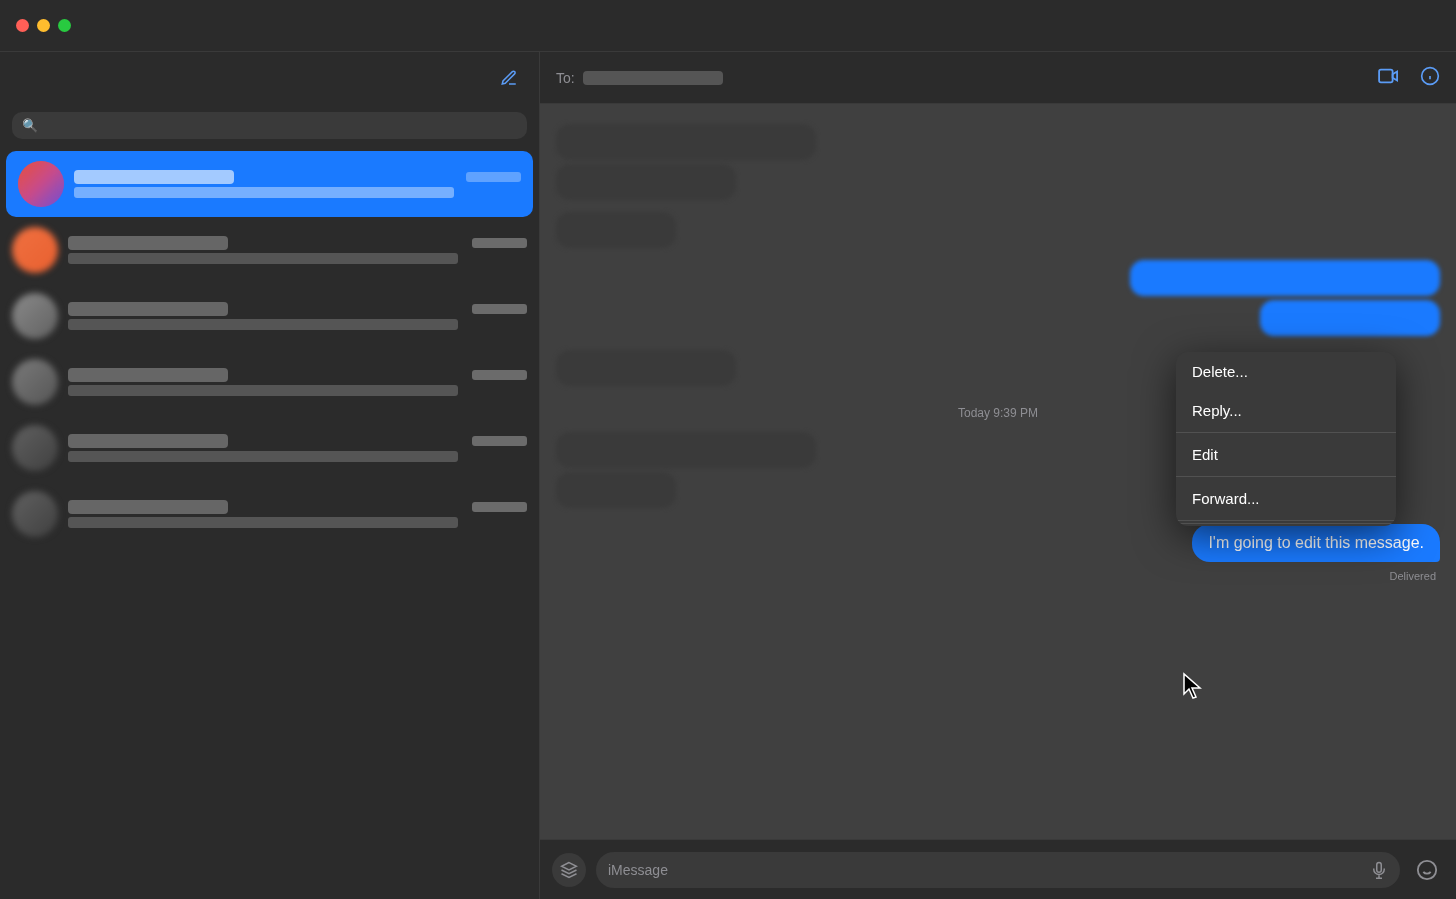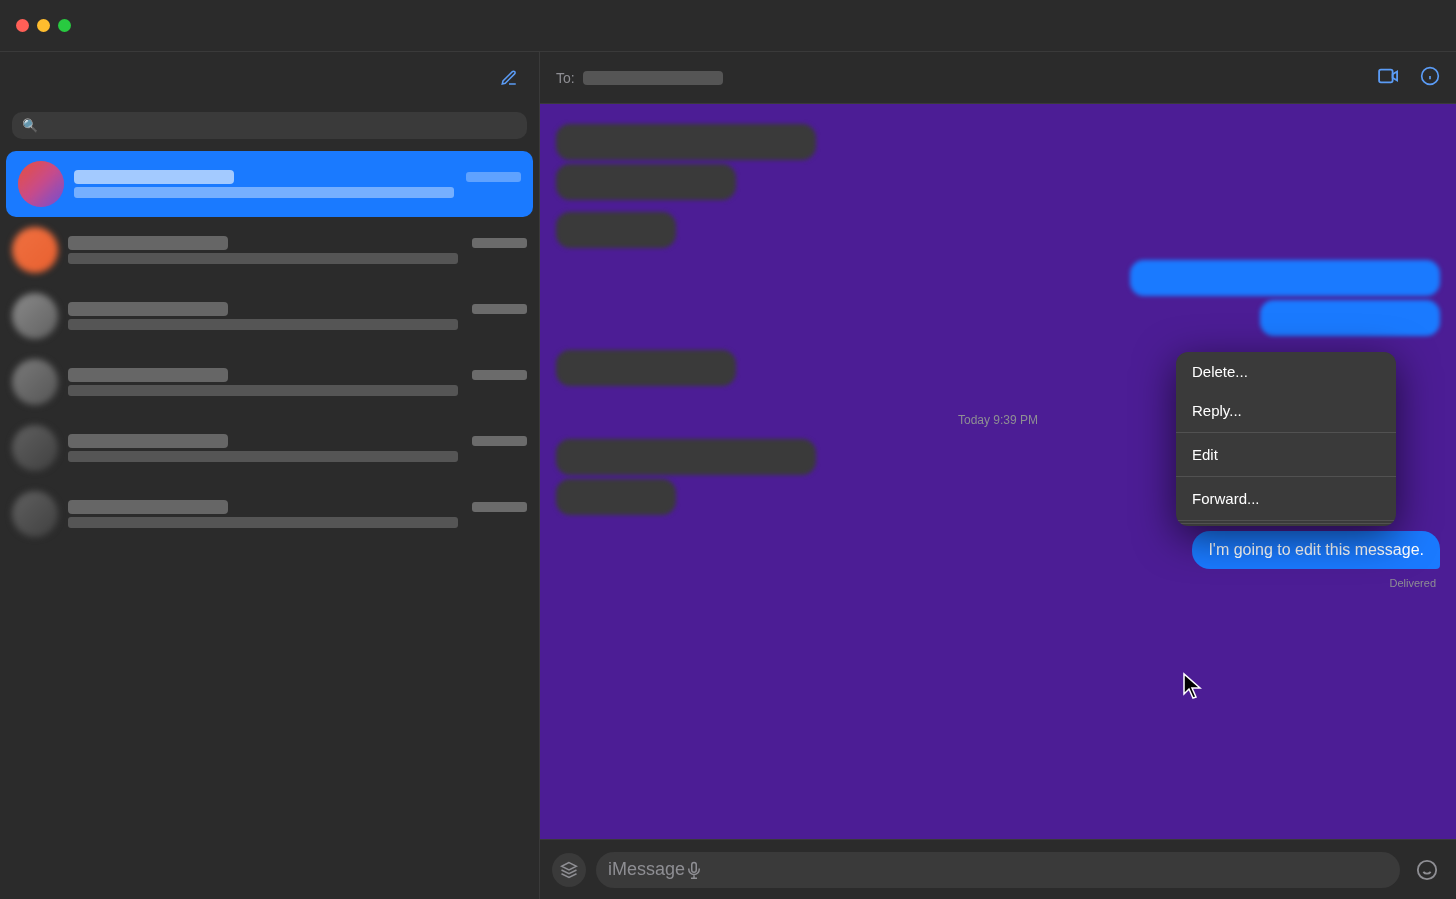--- a/index.html
+++ b/index.html
@@ -207,21 +207,21 @@
       top: 170px;
       width: 4px;
       height: 180px;
       background: rgba(255,255,255,0.2);
       border-radius: 2px;
     }
 
     
     .chat-area {
       flex: 1;
-      background: #4c1d95;
+      background: #404040;
       display: flex;
       flex-direction: column;
       position: relative;
     }
 
     .chat-header {
       height: 52px;
       background: #2b2b2b;
       display: flex;
       align-items: center;
@@ -282,21 +282,21 @@
       gap: 6px;
     }
 
     .msg-row.incoming { justify-content: flex-start; }
     .msg-row.outgoing { justify-content: flex-end; }
 
     .time-label {
       text-align: center;
       font-size: 12px;
       color: #8e8e93;
-      margin: 21px 0 6px;
+      margin: 14px 0 6px;
     }
 
     .delivered-label {
       text-align: right;
       font-size: 11px;
       color: #8e8e93;
       padding-right: 4px;
       margin-top: 2px;
     }
 
@@ -366,21 +366,22 @@
 
     .message-input {
       flex: 1;
       background: #3a3a3a;
       border-radius: 20px;
       height: 36px;
       display: flex;
       align-items: center;
       padding: 0 12px;
       color: #8e8e93;
-      font-size: 18px;
+      font-size: 14px;
+      justify-content: space-between;
     }
 
     .emoji-btn {
       width: 34px;
       height: 34px;
       display: flex;
       align-items: center;
       justify-content: center;
       color: #8e8e93;
       cursor: pointer;

